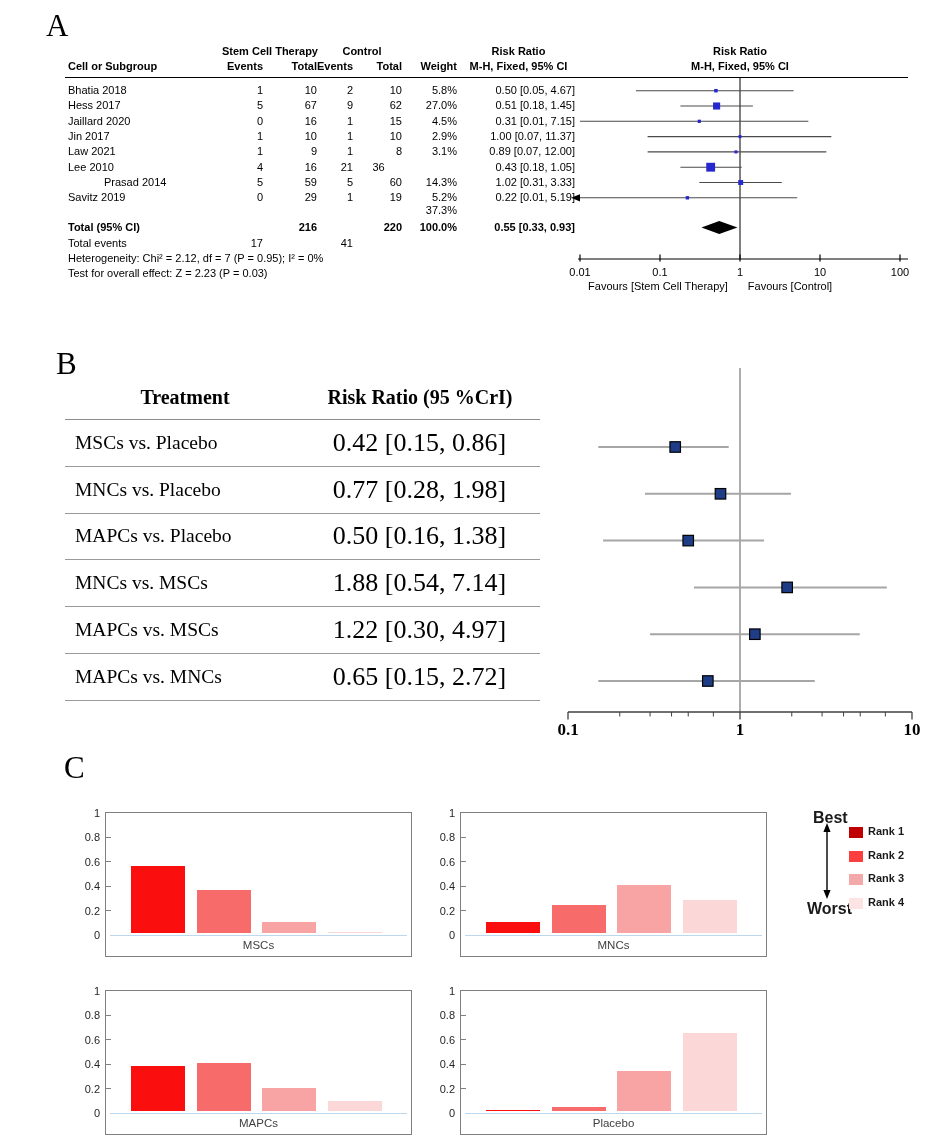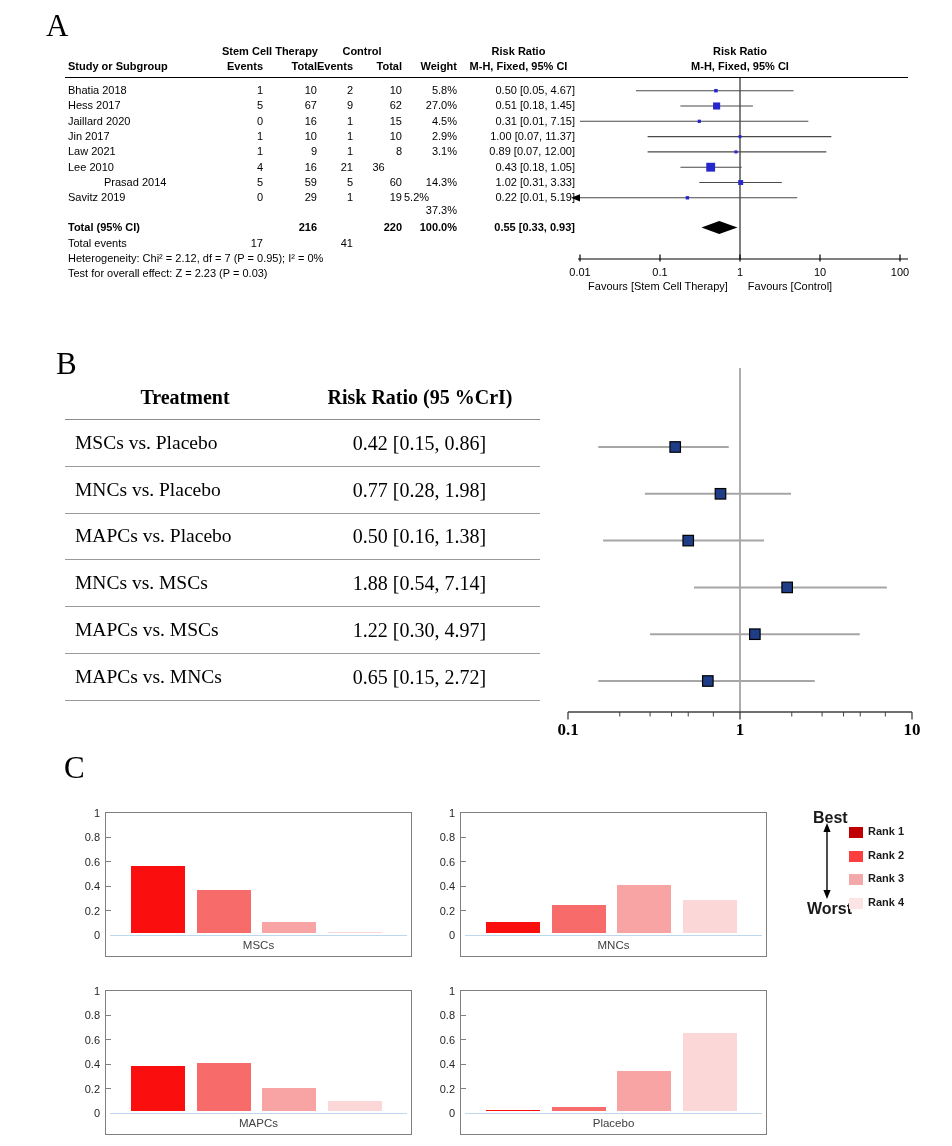--- a/index.html
+++ b/index.html
@@ -13,21 +13,21 @@
   .tR{text-align:right}.tC{text-align:center}
   svg.overlay{position:absolute;left:0;top:0;pointer-events:none}
   
   .pbTable{position:absolute;left:65px;top:377px;width:475px;font-family:"Liberation Serif",serif}
   .pbHeader{position:relative;height:43px;border-bottom:1px solid #8c8c8c}
   .pbh{position:absolute;top:9px;font-size:20px;font-weight:bold;text-align:center;white-space:nowrap}
   .pbh1{left:20px;width:200px}
   .pbh2{left:235px;width:240px}
   .pbRow{position:relative;height:46.8px;border-bottom:1px solid #9a9a9a}
   .pbc1{position:absolute;left:10px;top:50%;transform:translateY(-50%);font-size:19.5px;white-space:nowrap}
-  .pbc2{position:absolute;left:232px;width:245px;top:50%;transform:translateY(-50%);font-size:20px;text-align:center;white-space:nowrap}
+  .pbc2{position:absolute;left:232px;width:245px;top:50%;transform:translateY(-50%);font-size:26px;text-align:center;white-space:nowrap}
   
   .cchart{position:absolute;width:307px;height:145px;border:1px solid #7f7f7f;background:#fff}
   .cc0{left:105px;top:812px}.cc1{left:460px;top:812px}
   .cc2{left:105px;top:990px}.cc3{left:460px;top:990px}
   .ctick{position:absolute;left:-38px;width:32px;text-align:right;font-size:11px;color:#262626;line-height:14px}
   .cytickmark{position:absolute;left:0;width:5px;height:1px;background:#7f7f7f}
   .cbar{position:absolute;bottom:23px}
   .cbase{position:absolute;left:4px;right:4px;top:122px;height:1px;background:#bdd7ee}
   .cname{position:absolute;top:126px;left:0;width:100%;text-align:center;font-size:11.5px;color:#404040}
   
@@ -44,21 +44,21 @@
 
 <div class="canvas">
 
   <div class="plabel" style="left:46px;top:8px">A</div>
 
   <div class="paTxt bold tC" style="left:205px;top:45px;width:130px">Stem Cell Therapy</div>
   <div class="paTxt bold tC" style="left:317px;top:45px;width:90px">Control</div>
   <div class="paTxt bold tC" style="left:462px;top:45px;width:113px">Risk Ratio</div>
   <div class="paTxt bold tC" style="left:640px;top:45px;width:200px">Risk Ratio</div>
 
-  <div class="paTxt bold" style="left:68px;top:60px">Study or Subgroup</div>
+  <div class="paTxt bold" style="left:68px;top:60px">Cell or Subgroup</div>
   <div class="paTxt bold tR" style="left:205px;top:60px;width:58px">Events</div>
   <div class="paTxt bold tR" style="left:265px;top:60px;width:52px">Total</div>
   <div class="paTxt bold tR" style="left:315px;top:60px;width:38px">Events</div>
   <div class="paTxt bold tR" style="left:355px;top:60px;width:47px">Total</div>
   <div class="paTxt bold tR" style="left:404px;top:60px;width:53px">Weight</div>
   <div class="paTxt bold tC" style="left:462px;top:60px;width:113px">M-H, Fixed, 95% CI</div>
   <div class="paTxt bold tC" style="left:640px;top:60px;width:200px">M-H, Fixed, 95% CI</div>
 
   <div id="pa-rows">
       <div class="paTxt" style="left: 68px; top: 84px; width: 135px; text-align: left;">Bhatia 2018</div>
@@ -108,21 +108,21 @@
       <div class="paTxt" style="left: 265px; top: 175.8px; width: 52px; text-align: right;">59</div>
       <div class="paTxt" style="left: 315px; top: 175.8px; width: 38px; text-align: right;">5</div>
       <div class="paTxt" style="left: 355px; top: 175.8px; width: 47px; text-align: right;">60</div>
       <div class="paTxt" style="left: 404px; top: 175.8px; width: 53px; text-align: right;">14.3%</div>
       <div class="paTxt" style="left: 462px; top: 175.8px; width: 113px; text-align: right;">1.02 [0.31, 3.33]</div>
       <div class="paTxt" style="left: 68px; top: 191.1px; width: 135px; text-align: left;">Savitz 2019</div>
       <div class="paTxt" style="left: 205px; top: 191.1px; width: 58px; text-align: right;">0</div>
       <div class="paTxt" style="left: 265px; top: 191.1px; width: 52px; text-align: right;">29</div>
       <div class="paTxt" style="left: 315px; top: 191.1px; width: 38px; text-align: right;">1</div>
       <div class="paTxt" style="left: 355px; top: 191.1px; width: 47px; text-align: right;">19</div>
-      <div class="paTxt" style="left: 404px; top: 191.1px; width: 53px; ">5.2%</div>
+      <div class="paTxt" style="left: 404px; top: 191.1px; width: 53px; text-align: right;">5.2%</div>
       <div class="paTxt" style="left: 462px; top: 191.1px; width: 113px; text-align: right;">0.22 [0.01, 5.19]</div>
       <div class="paTxt bold" style="left: 68px; top: 221px; width: 135px; text-align: left;">Total (95% CI)</div>
       <div class="paTxt bold" style="left: 265px; top: 221px; width: 52px; text-align: right;">216</div>
       <div class="paTxt bold" style="left: 355px; top: 221px; width: 47px; text-align: right;">220</div>
       <div class="paTxt bold" style="left: 404px; top: 221px; width: 53px; text-align: right;">100.0%</div>
       <div class="paTxt bold" style="left: 462px; top: 221px; width: 113px; text-align: right;">0.55 [0.33, 0.93]</div>
       <div class="paTxt" style="left: 68px; top: 237px; width: 135px; text-align: left;">Total events</div>
       <div class="paTxt" style="left: 205px; top: 237px; width: 58px; text-align: right;">17</div>
       <div class="paTxt" style="left: 315px; top: 237px; width: 38px; text-align: right;">41</div>
     </div>

